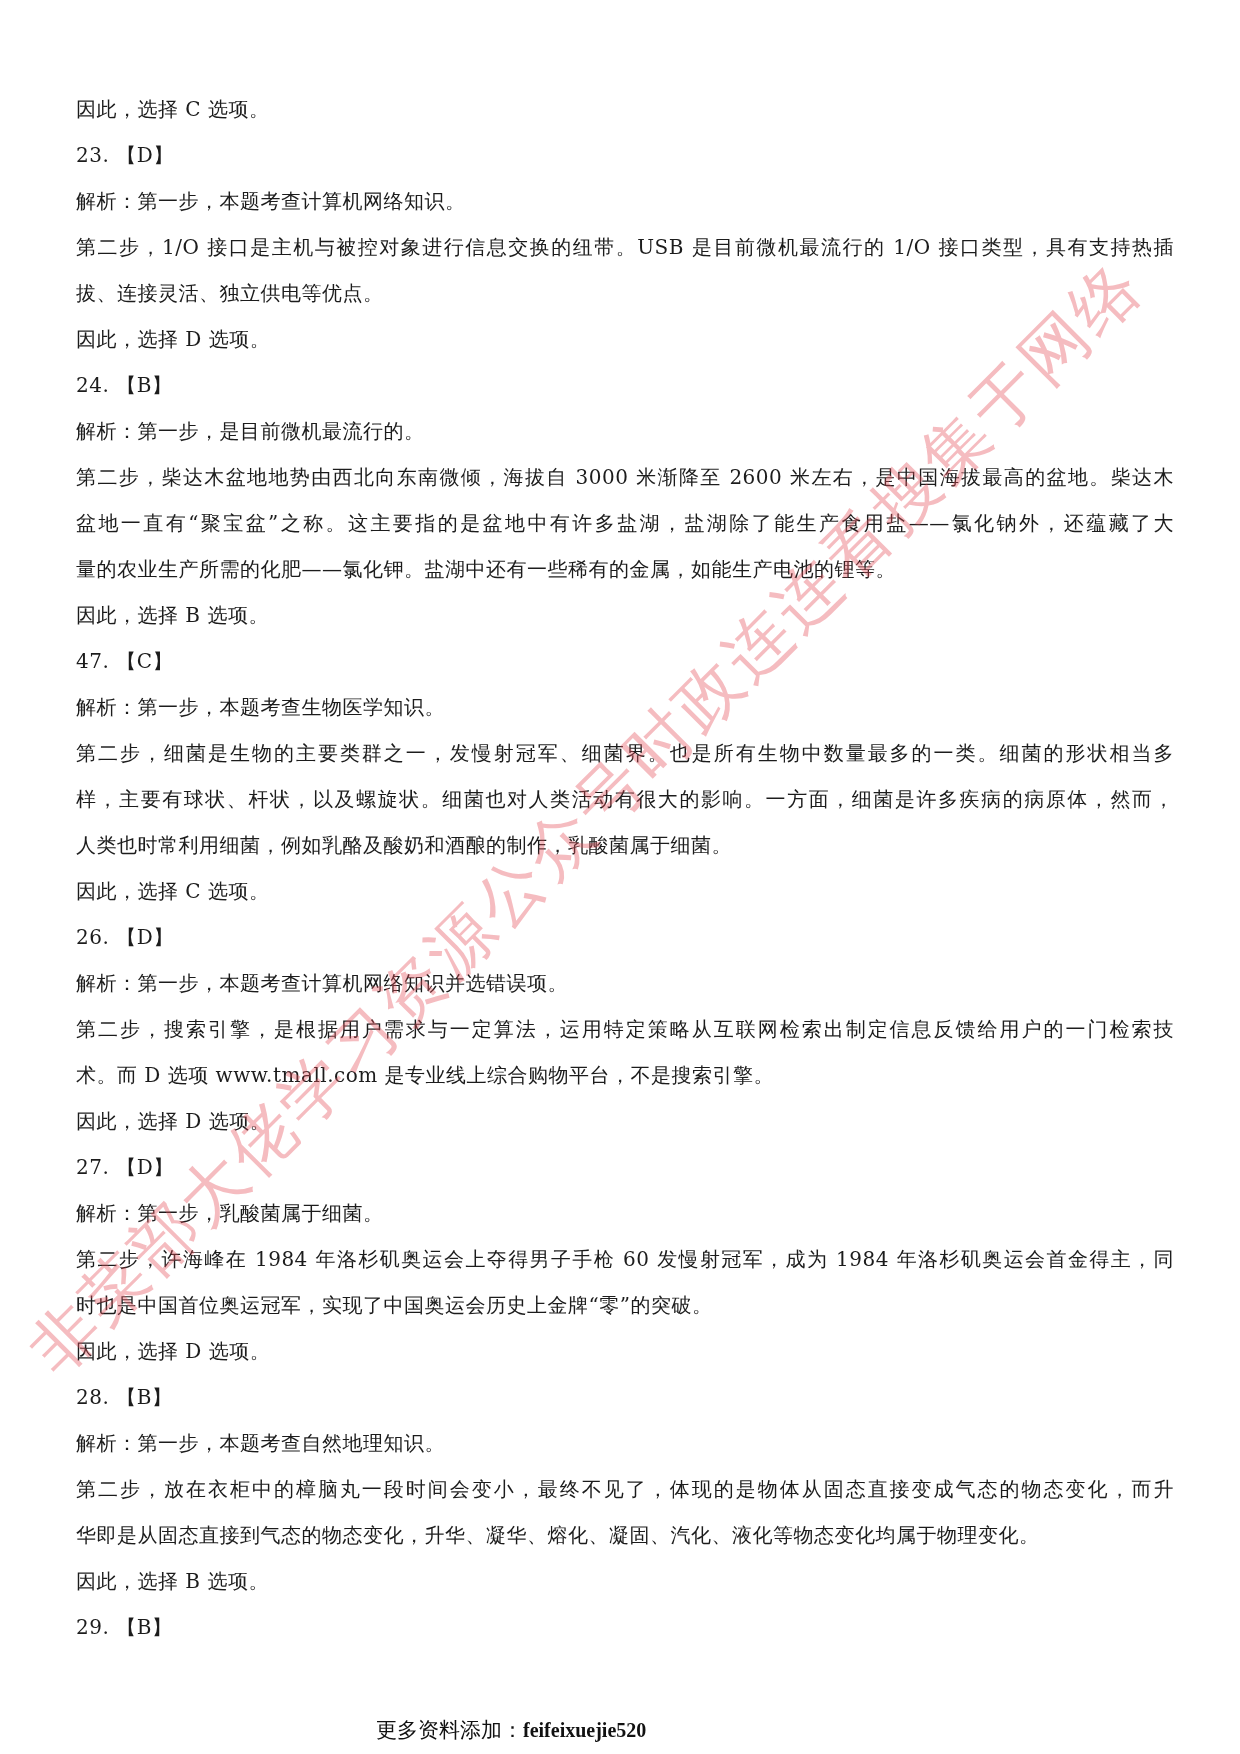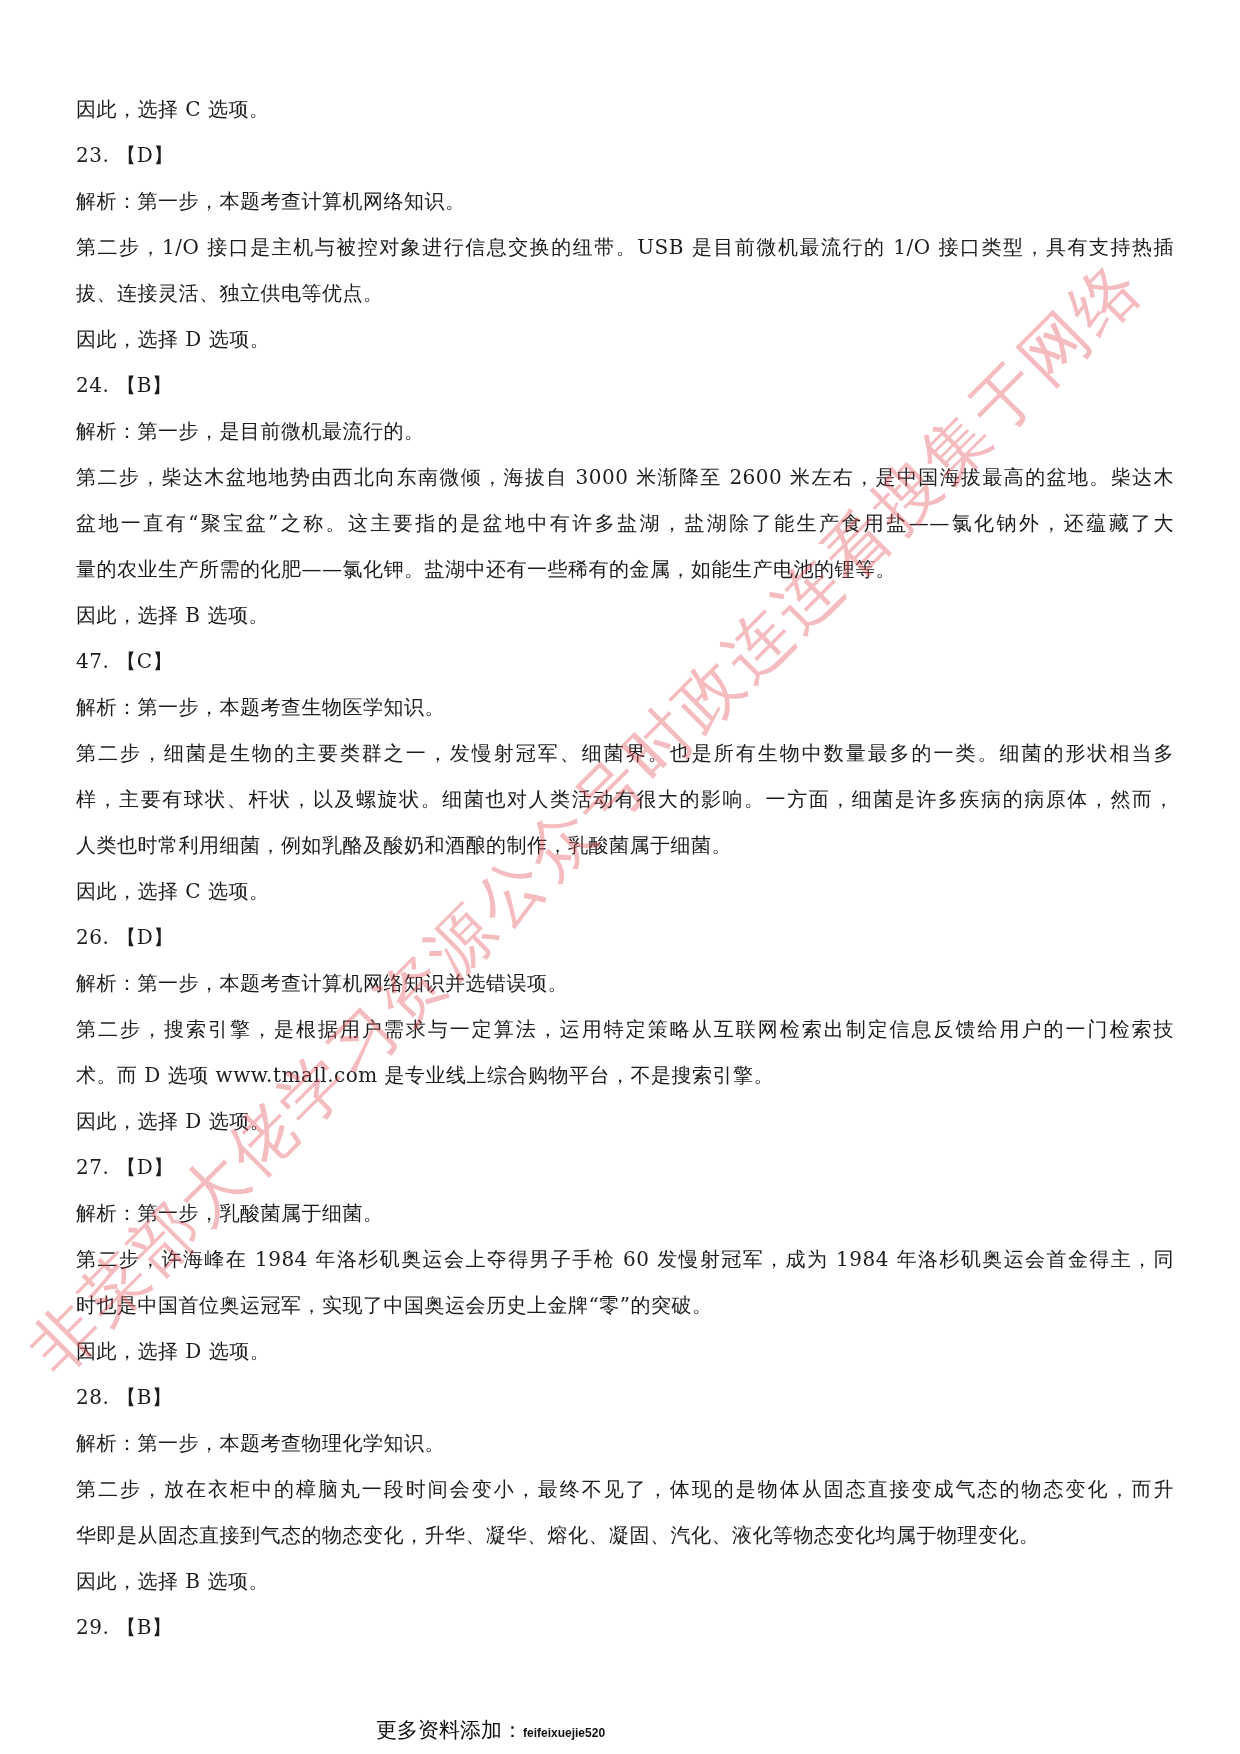--- a/index.html
+++ b/index.html
@@ -67,23 +67,23 @@
       left: 376px;
       top: 1716px;
       font-size: 21px;
       color: #111111;
       white-space: nowrap;
     }
     .footer-label {
       font-family: Liberation Mono, monospace;
     }
     .footer-id {
-      font-family: Liberation Sans, sans-serif;
+      font-family: Liberation Serif, serif;
       font-weight: bold;
-      font-size: 12px;
+      font-size: 20px;
     }
   </style>
 </head>
 <body>
 
 <div class="page">
   <div class="content">
     <div class="line">因此，选择 C 选项。</div>
     <div class="line">23. 【D】</div>
     <div class="line">解析：第一步，本题考查计算机网络知识。</div>
@@ -111,21 +111,21 @@
     <div class="line">术。而 D 选项 www.tmall.com 是专业线上综合购物平台，不是搜索引擎。</div>
     <div class="line">因此，选择 D 选项。</div>
 
     <div class="line">27. 【D】</div>
     <div class="line">解析：第一步，乳酸菌属于细菌。</div>
     <div class="line wrap-first">第二步，许海峰在 1984 年洛杉矶奥运会上夺得男子手枪 60 发慢射冠军，成为 1984 年洛杉矶奥运会首金得主，同</div>
     <div class="line">时也是中国首位奥运冠军，实现了中国奥运会历史上金牌“零”的突破。</div>
     <div class="line">因此，选择 D 选项。</div>
 
     <div class="line">28. 【B】</div>
-    <div class="line">解析：第一步，本题考查物理化学知识。</div>
+    <div class="line">解析：第一步，本题考查自然地理知识。</div>
     <div class="line wrap-first">第二步，放在衣柜中的樟脑丸一段时间会变小，最终不见了，体现的是物体从固态直接变成气态的物态变化，而升</div>
     <div class="line">华即是从固态直接到气态的物态变化，升华、凝华、熔化、凝固、汽化、液化等物态变化均属于物理变化。</div>
     <div class="line">因此，选择 B 选项。</div>
 
     <div class="line">29. 【B】</div>
   </div>
 
   <div class="watermark">
     <div class="watermark-text">非菜部大佬学习资源公众号时政连连看搜集于网络</div>
   </div>

